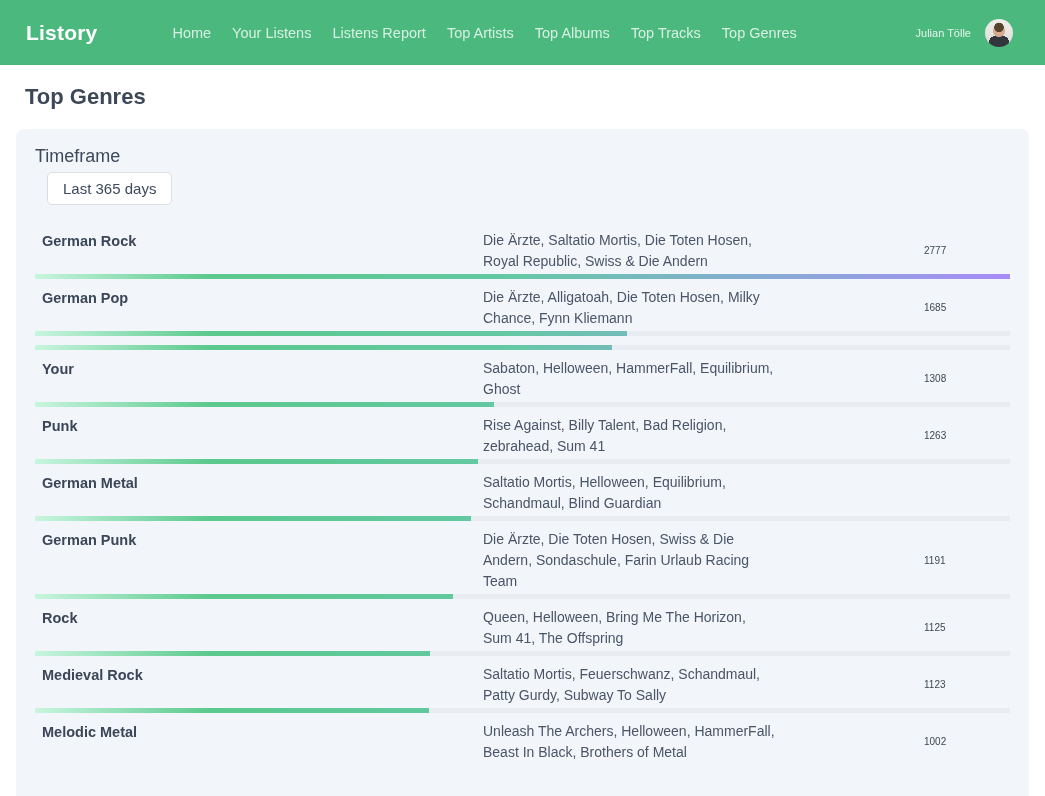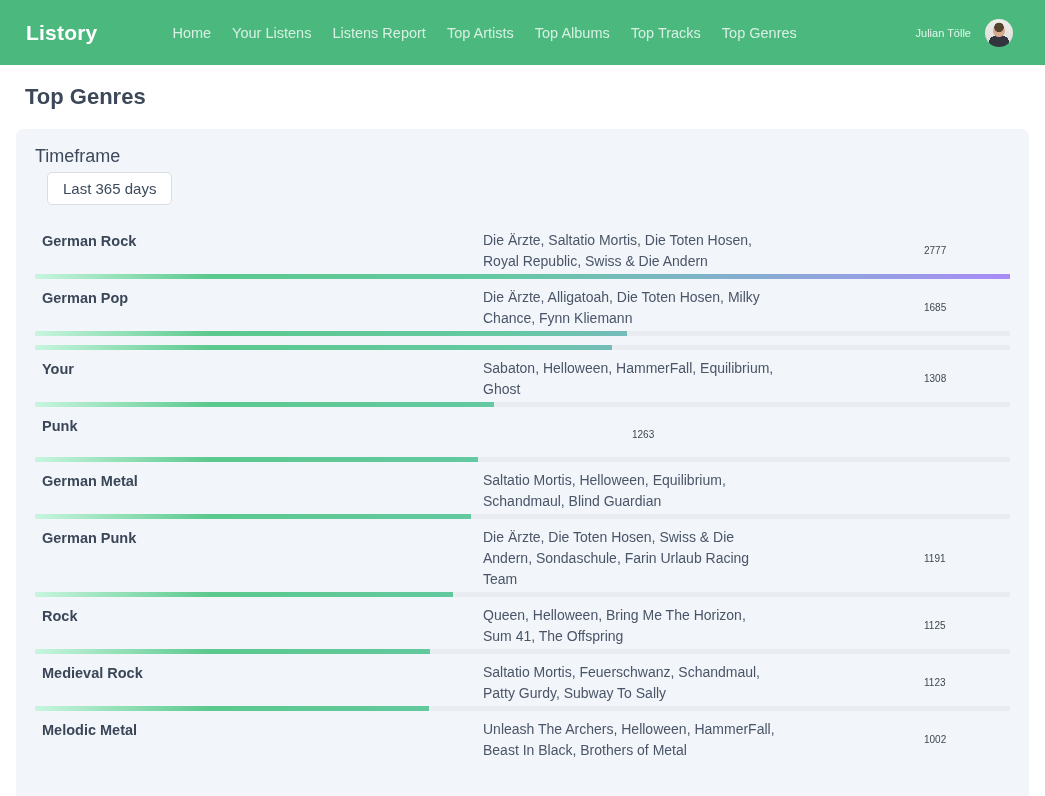--- a/index.html
+++ b/index.html
@@ -189,20 +189,21 @@
       <div class="genre-count">1308</div>
     </div>
     <div class="bar-track">
       <div class="bar-fill" style="width: 47.1012%; background-size: 212.309% 100%;"></div>
     </div>
   </div>
 
   <div class="genre-row">
     <div class="genre-grid">
       <div class="genre-name">Punk</div>
+      <div class="genre-artists">Rise Against, Billy Talent, Bad Religion, zebrahead, Sum 41</div>
       <div class="genre-count">1263</div>
     </div>
     <div class="bar-track">
       <div class="bar-fill" style="width: 45.4807%; background-size: 219.873% 100%;"></div>
     </div>
   </div>
 
   <div class="genre-row">
     <div class="genre-grid">
       <div class="genre-name">German Metal</div>

